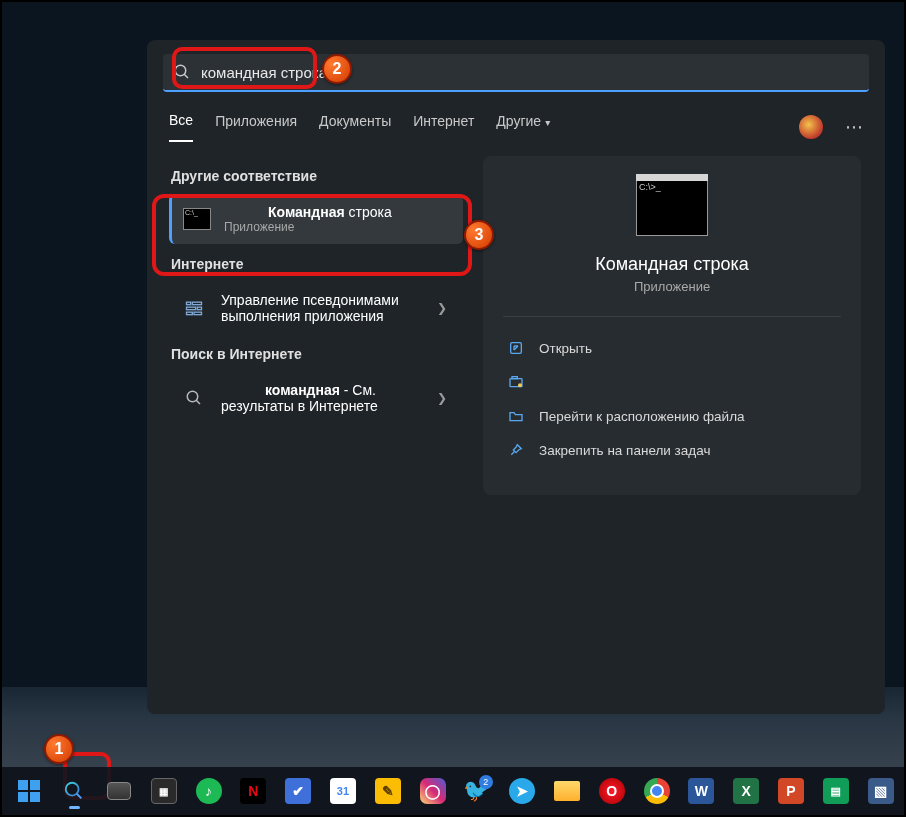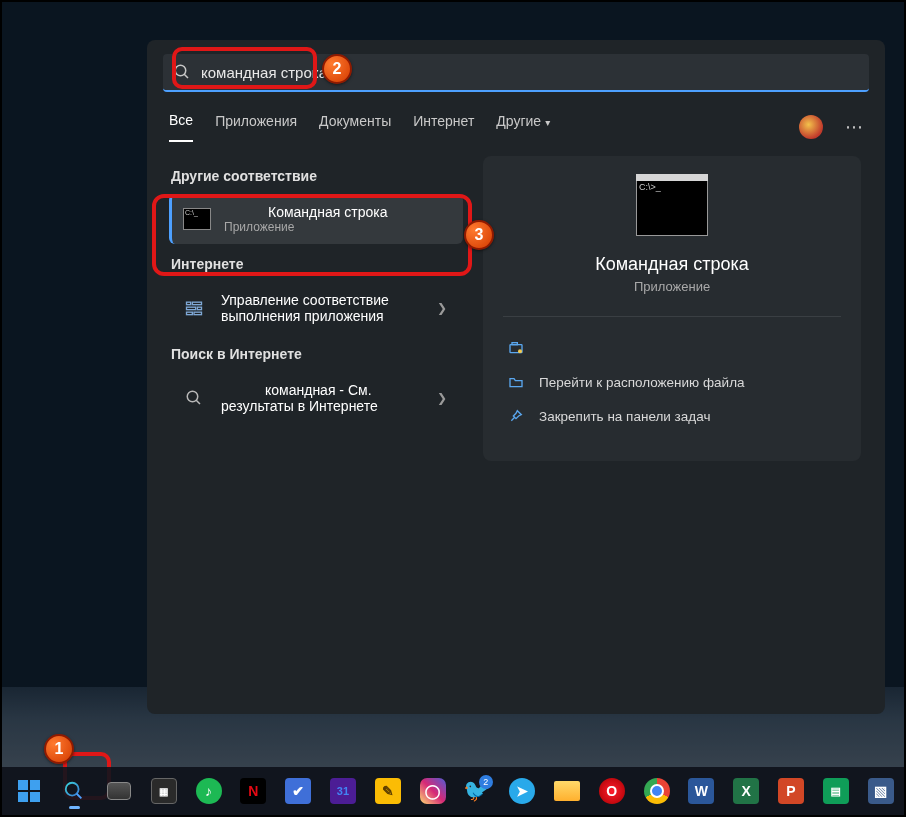--- a/index.html
+++ b/index.html
@@ -93,21 +93,21 @@
   flex-shrink:0;
 }
 .cmd-icon {
   width: 28px; height: 22px; background:#000; border:1px solid #888;
   position:relative;
 }
 .cmd-icon::before { content:"C:\\_"; color:#ccc; font-size:7px; position:absolute; left:1px; top:0; }
 .gear-icon { color:#7fa8d6; font-size:18px; }
 .web-icon { color:#b8b8b8; }
 .result-text .t1 { font-size: 14px; color:#fff; }
-.result-text .t1 .bold { font-weight: 400; padding-left: 44px; }
+.result-text .t1 .bold { font-weight: 700; padding-left: 44px; }
 .result-text .t2 { font-size: 12px; color:#a8a8a8; }
 .chevr { margin-left:auto; color:#9a9a9a; font-size:12px; padding-right:6px;}
 
 .detail-card {
   background:#272c30; border-radius:8px;
   padding: 24px 20px 28px 20px;
   display:flex; flex-direction:column; align-items:center;
 }
 .detail-icon {
   width: 72px; height: 56px; background:#000; border:1px solid #999;
@@ -191,21 +191,21 @@
           <svg width="20" height="20" viewBox="0 0 24 24" fill="none" stroke="#7fa8d6" stroke-width="1.6">
               <rect x="3" y="5" width="5" height="3"></rect>
               <rect x="10" y="5" width="11" height="3"></rect>
               <rect x="3" y="11" width="11" height="3"></rect>
               <rect x="16" y="11" width="5" height="3"></rect>
               <rect x="3" y="17" width="7" height="3"></rect>
               <rect x="12" y="17" width="9" height="3"></rect>
             </svg>
         </div>
         <div class="result-text">
-          <div class="t1">Управление соответствие выполнения приложения</div>
+          <div class="t1">Управление псевдонимами выполнения приложения</div>
         </div>
         <div class="chevr">❯</div>
       </div>
 
       <div class="section-hdr">Поиск в Интернете</div>
       <div class="result-item">
         <div class="ic web-icon">
           <svg width="18" height="18" viewBox="0 0 24 24" fill="none" stroke="#b8b8b8" stroke-width="2">
               <circle cx="10" cy="10" r="7"></circle>
               <line x1="20" y1="20" x2="15" y2="15"></line>
@@ -217,20 +217,30 @@
         <div class="chevr">❯</div>
       </div>
     </div>
 
     <div class="right-col">
       <div class="detail-card">
         <div class="detail-icon"></div>
         <div class="detail-title">Командная строка</div>
         <div class="detail-sub">Приложение</div>
         <div class="hr"></div>
+        <div class="action">
+          <div class="aic">
+              <svg width="16" height="16" viewBox="0 0 24 24" fill="none" stroke="#5aa7ef" stroke-width="2">
+                <rect x="4" y="4" width="16" height="16" rx="2"></rect>
+                <path d="M9 9h6M9 9v6"></path>
+                <path d="M15 9l-6 6"></path>
+              </svg>
+            </div>
+          <span>Открыть</span>
+        </div>
         <div class="action">
           <div class="aic">
               <svg width="16" height="16" viewBox="0 0 24 24" fill="none" stroke="#5aa7ef" stroke-width="2">
                 <rect x="3" y="7" width="18" height="12" rx="1"></rect>
                 <rect x="6" y="4" width="8" height="3"></rect>
                 <circle cx="18" cy="17" r="3" fill="#f2c94c" stroke="none"></circle>
               </svg>
             </div>
         </div>
         <div class="action">
@@ -291,21 +301,21 @@
   <div class="tb-icon">
       <div class="tb-generic" style="background:#1db954;border-radius:50%">♪</div>
     </div>
   <div class="tb-icon">
       <div class="tb-generic" style="background:#000;color:#e50914">N</div>
     </div>
   <div class="tb-icon">
       <div class="tb-generic" style="background:#3f6fd8">✔</div>
     </div>
   <div class="tb-icon">
-      <div class="tb-generic" style="background:#4c1d95;color:#4285f4;font-size:11px">31</div>
+      <div class="tb-generic" style="background:#ffffff;color:#4285f4;font-size:11px">31</div>
     </div>
   <div class="tb-icon">
       <div class="tb-generic" style="background:#fbbc04;color:#5f4000">✎</div>
     </div>
   <div class="tb-icon">
       <div class="tb-generic" style="background:linear-gradient(45deg,#feda75,#d62976,#4f5bd5);border-radius:7px">◯</div>
     </div>
   <div class="tb-icon">
       <div class="tb-generic" style="color:#1da1f2;background:transparent;font-size:22px">🐦</div>
       <div class="badge-dot">2</div>

